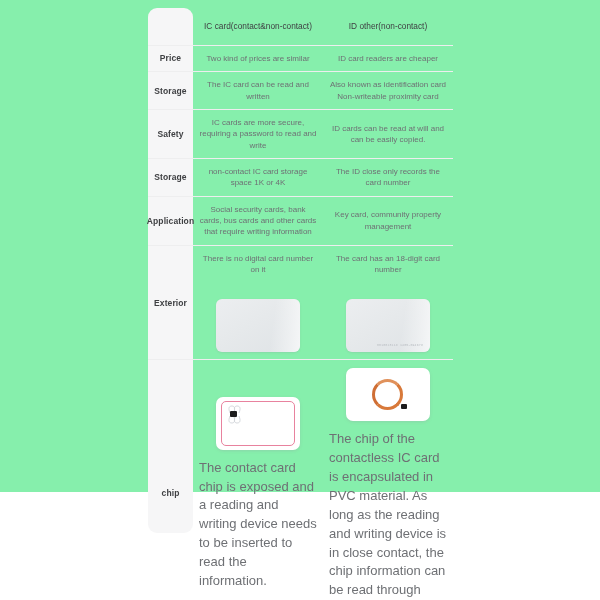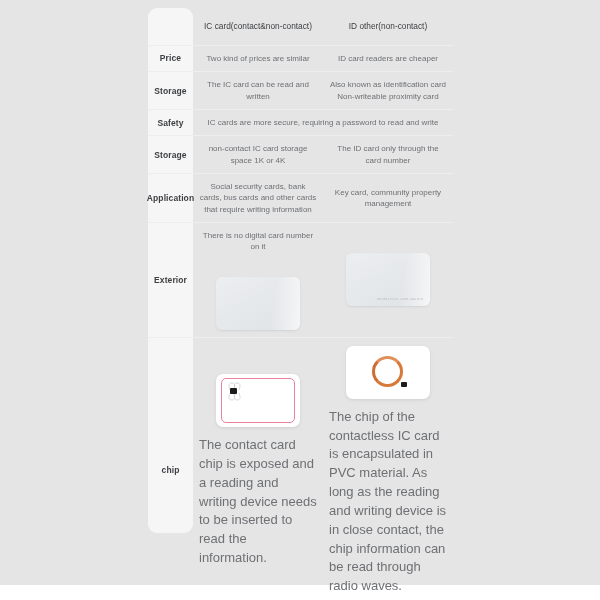--- a/index.html
+++ b/index.html
@@ -3,21 +3,21 @@
 <meta charset="utf-8">
 <style>
   html,body{margin:0;padding:0;}
   body{
     width:600px;height:600px;
     background:#ffffff;
     font-family:"Liberation Sans","DejaVu Sans",sans-serif;
     -webkit-font-smoothing:antialiased;
     overflow:hidden;
   }
-  .sheet{position:relative;width:600px;height:585px;background:#e5e5e5;}
+  .sheet{position:relative;width:600px;height:492px;background:#86efac;}
 
   
   .table{
     position:absolute;left:148px;top:8px;width:305px;
   }
   
   .labelcol-bg{
     position:absolute;left:148px;top:8px;width:45px;height:525px;
     background:#f6f6f7;border-radius:9px 9px 9px 9px;
   }
@@ -120,45 +120,47 @@
 
     <div class="row">
       <div class="cell-label">Storage</div>
       <div class="cell">The IC card can be read and written</div>
       <div class="cell">Also known as identification card Non-writeable proximity card</div>
     </div>
 
     <div class="row">
       <div class="cell-label">Safety</div>
       <div class="cell">IC cards are more secure, requiring a password to read and write</div>
+      <div class="cell">ID cards can be read at will and can be easily copied.</div>
     </div>
 
     <div class="row">
       <div class="cell-label">Storage</div>
       <div class="cell">non-contact IC card storage space 1K or 4K</div>
-      <div class="cell">The ID card only through the card number</div>
+      <div class="cell">The ID close only records the card number</div>
     </div>
 
     <div class="row">
       <div class="cell-label">Application</div>
       <div class="cell">Social security cards, bank cards, bus cards and other cards that require writing information</div>
       <div class="cell">Key card, community property management</div>
     </div>
 
     <div class="row">
       <div class="cell-label">Exterior</div>
 
       <div class="cell">
         <div class="ext-cap">There is no digital card number on it</div>
         <div class="card-plain">
           <div class="sheen"></div>
         </div>
       </div>
 
       <div class="cell">
+        <div class="ext-cap">The card has an 18-digit card number</div>
         <div class="card-plain">
           <div class="sheen"></div>
           <div class="card-num">0010023118  1405-094678</div>
         </div>
       </div>
     </div>
 
     <div class="row last">
       <div class="cell-label">chip</div>
 

